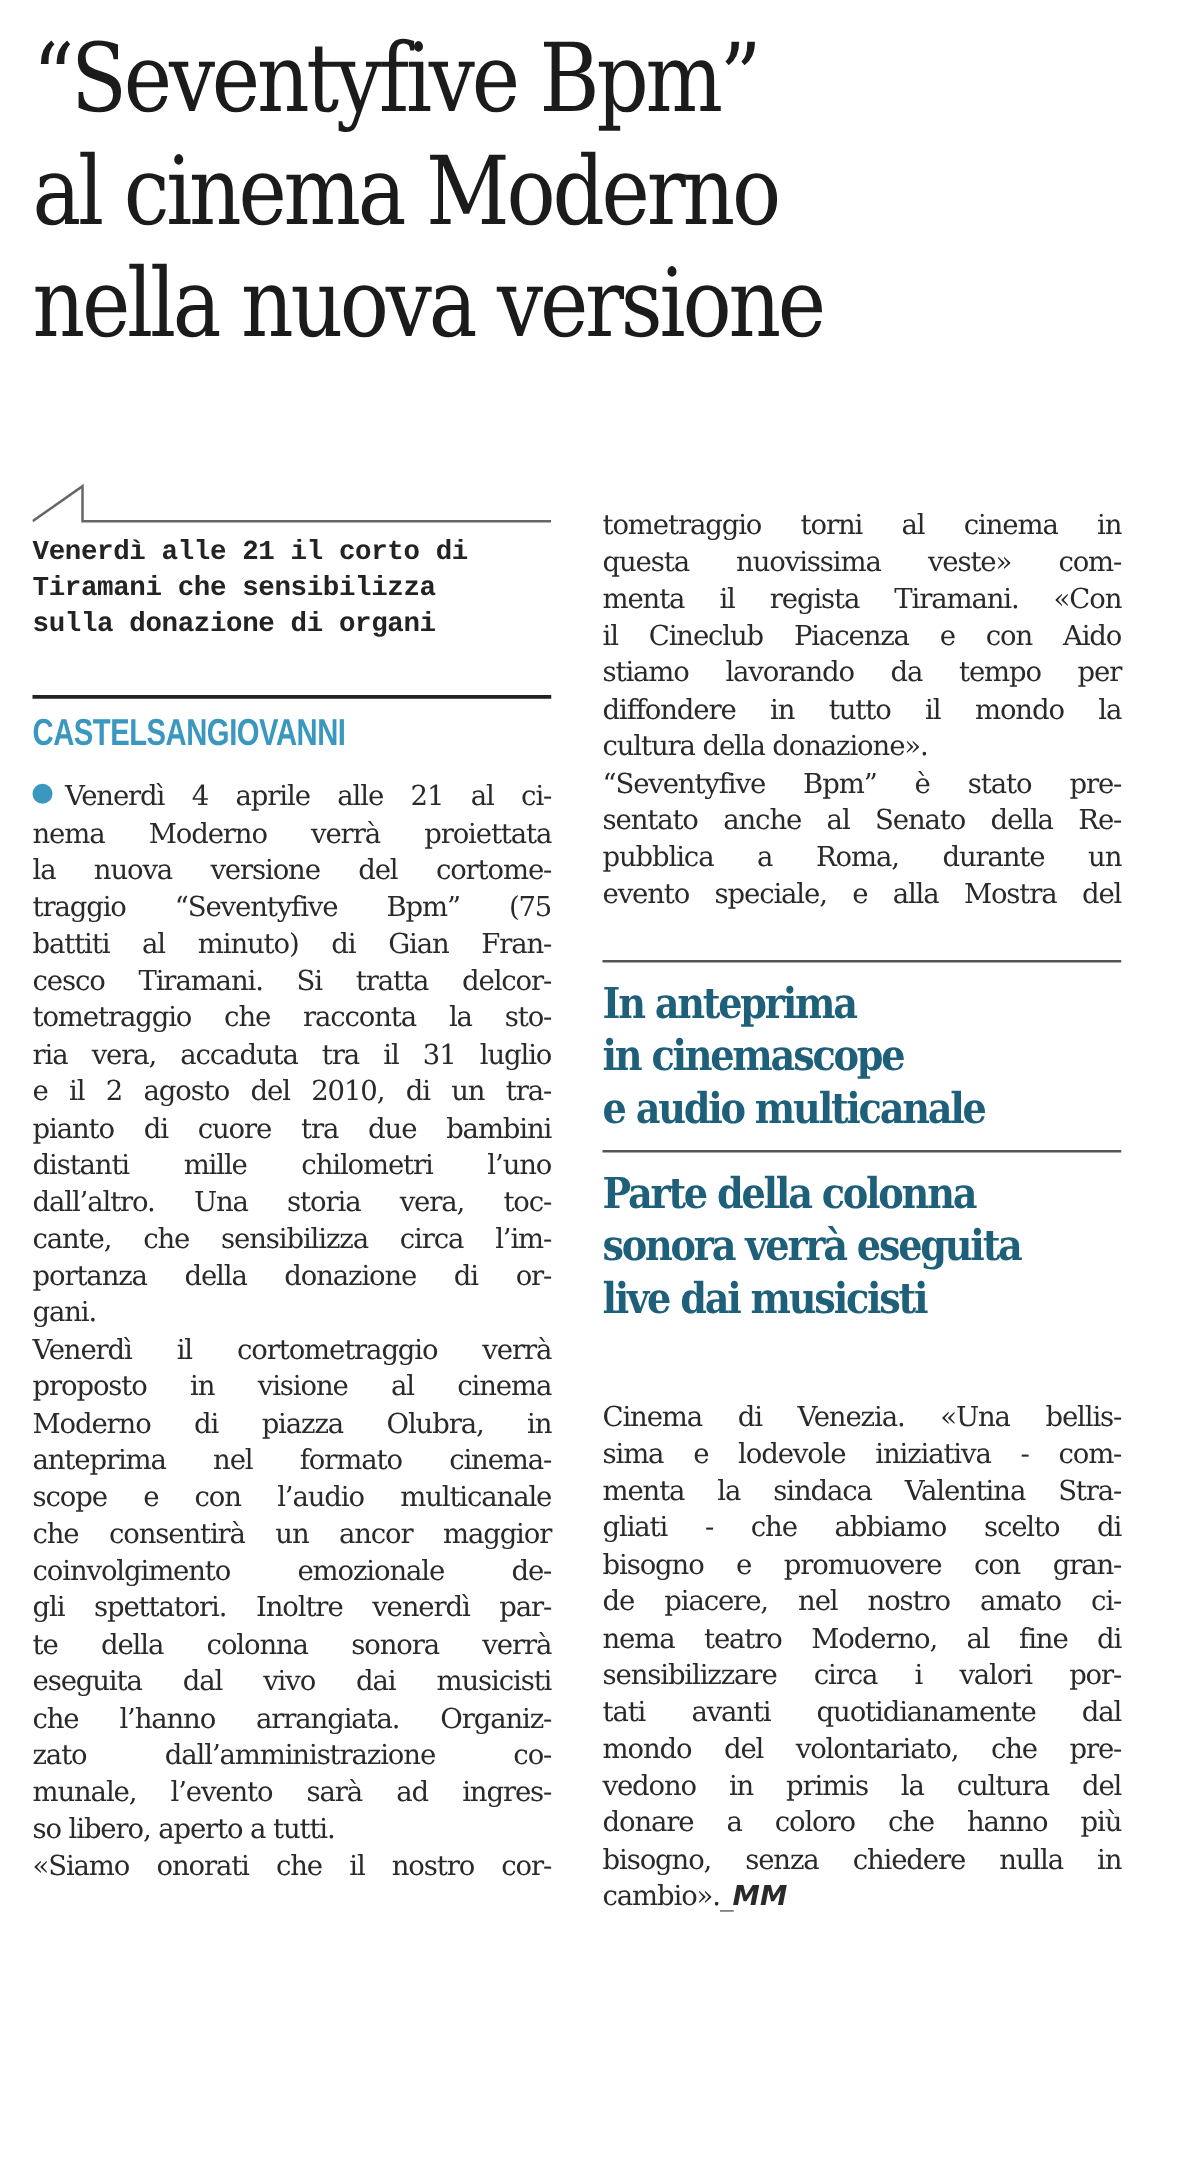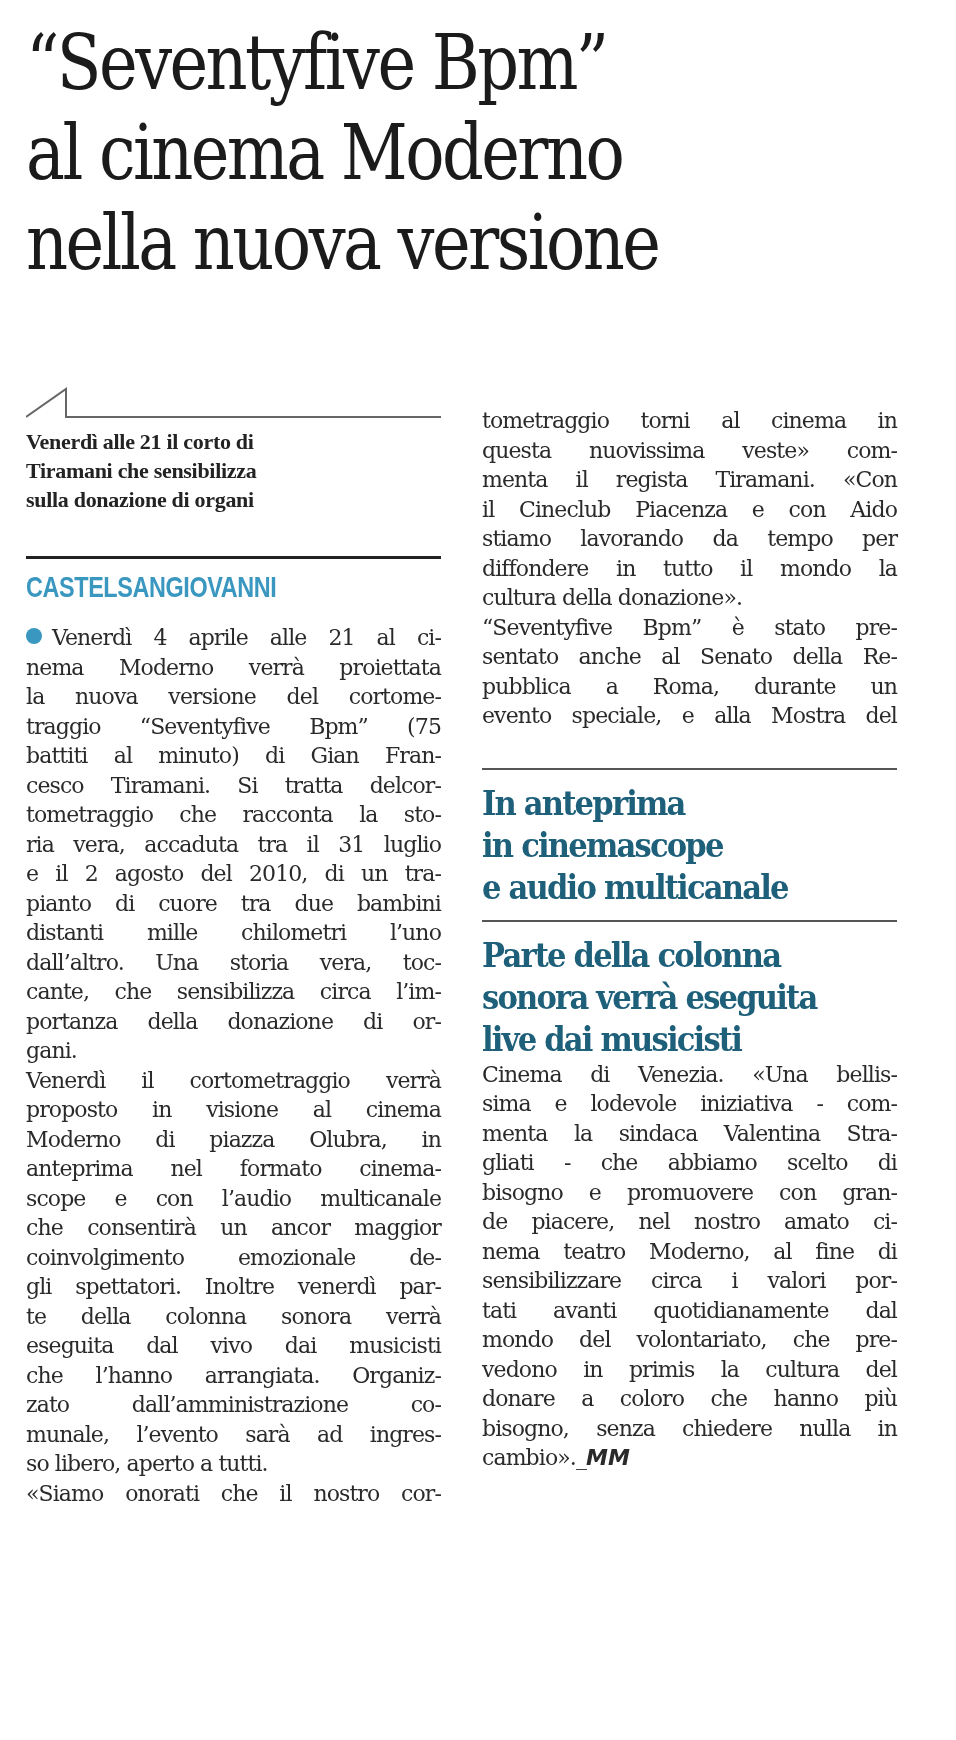--- a/index.html
+++ b/index.html
@@ -9,21 +9,21 @@
     font-family: "DejaVu Serif", "Liberation Serif", serif;
     font-size: 76px; line-height: 90px; color: #1b1b1b; letter-spacing: -3px;
     transform: scaleX(0.86); transform-origin: left top; white-space: nowrap;
   }
   .headline div { margin: 0; }
   .col-left { position: absolute; left: 26px; top: 385px; width: 415px; }
   .col-right { position: absolute; left: 482px; top: 406px; width: 415px; }
   .kicker-rule { position: relative; height: 36px; }
   .kicker-rule svg { position: absolute; left: 0; top: 0; }
   .subhead {
-    font-family: Liberation Serif, serif; font-weight: bold;
+    font-family: Liberation Mono, monospace; font-weight: bold;
     font-size: 22px; line-height: 29px; color: #232323; margin-top: 6px; letter-spacing: -0.3px;
   }
   .thick-rule { height: 3px; background: #222; margin-top: 42px; }
   .location {
     font-family: "Liberation Sans", sans-serif; font-weight: bold;
     font-size: 30px; line-height: 36px; color: #3a97c0; margin-top: 10px;
     transform: scaleX(0.78); transform-origin: left top; white-space: nowrap; letter-spacing: -0.5px;
   }
   .body-text {
     font-family: "DejaVu Serif", "Liberation Serif", serif;
@@ -121,21 +121,21 @@
     <div>in cinemascope</div>
     <div>e audio multicanale</div>
   </div>
   <div class="mid-rule" style="margin-top:12px;"></div>
   <div class="pull" style="margin-top:12px;">
     <div>Parte della colonna</div>
     <div>sonora verrà eseguita</div>
     <div>live dai musicisti</div>
   </div>
 
-  <div class="body-text" style="">
+  <div class="body-text" style="margin-top:60px;">
     <span class="line">Cinema di Venezia. «Una bellis-</span>
     <span class="line">sima e lodevole iniziativa - com-</span>
     <span class="line">menta la sindaca Valentina Stra-</span>
     <span class="line">gliati - che abbiamo scelto di</span>
     <span class="line">bisogno e promuovere con gran-</span>
     <span class="line">de piacere, nel nostro amato ci-</span>
     <span class="line">nema teatro Moderno, al fine di</span>
     <span class="line">sensibilizzare circa i valori por-</span>
     <span class="line">tati avanti quotidianamente dal</span>
     <span class="line">mondo del volontariato, che pre-</span>

